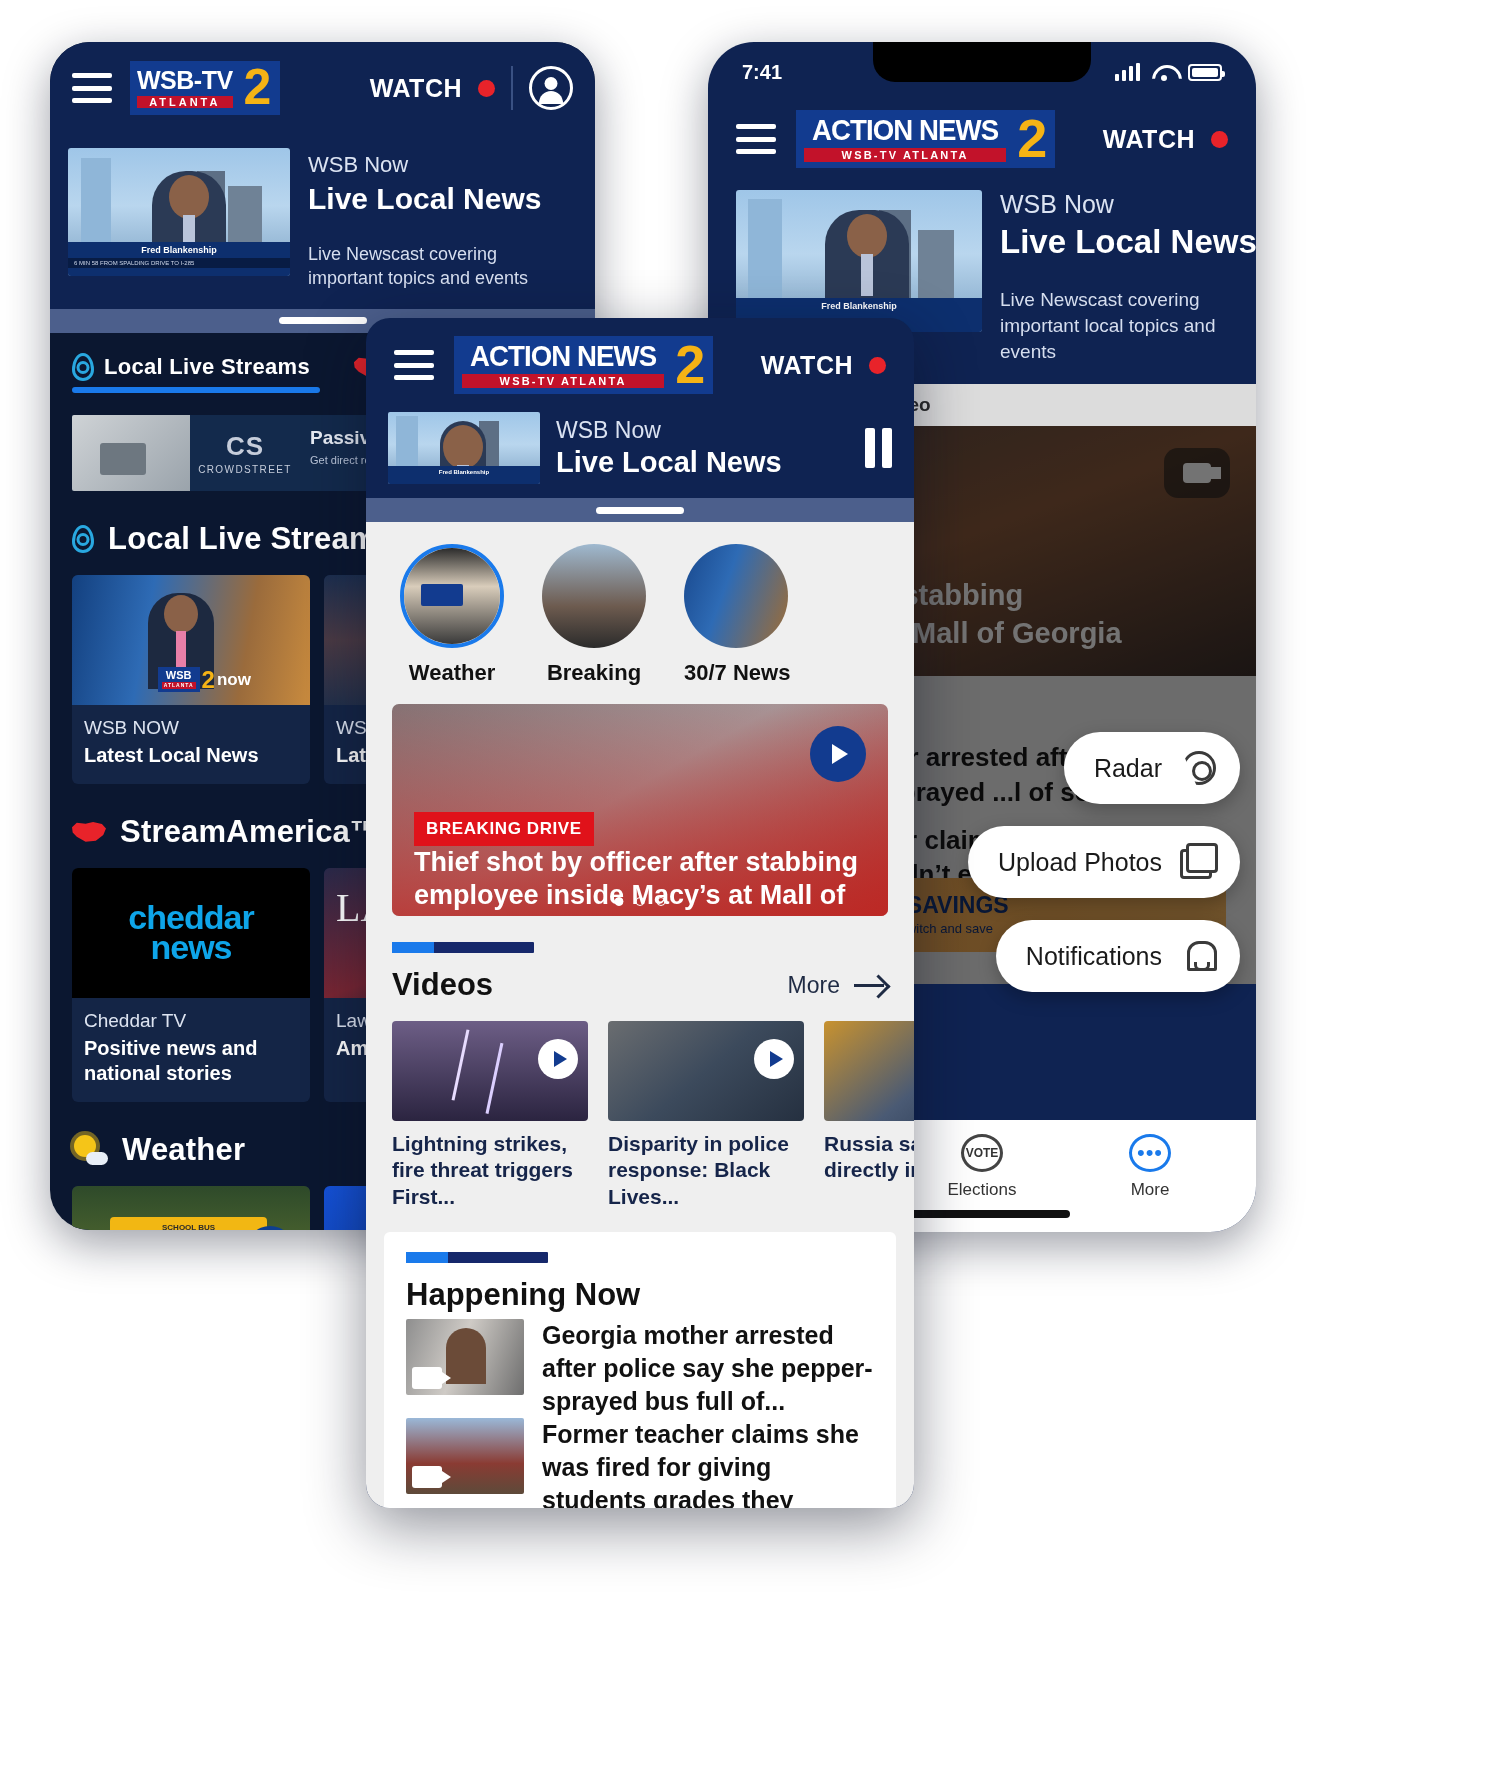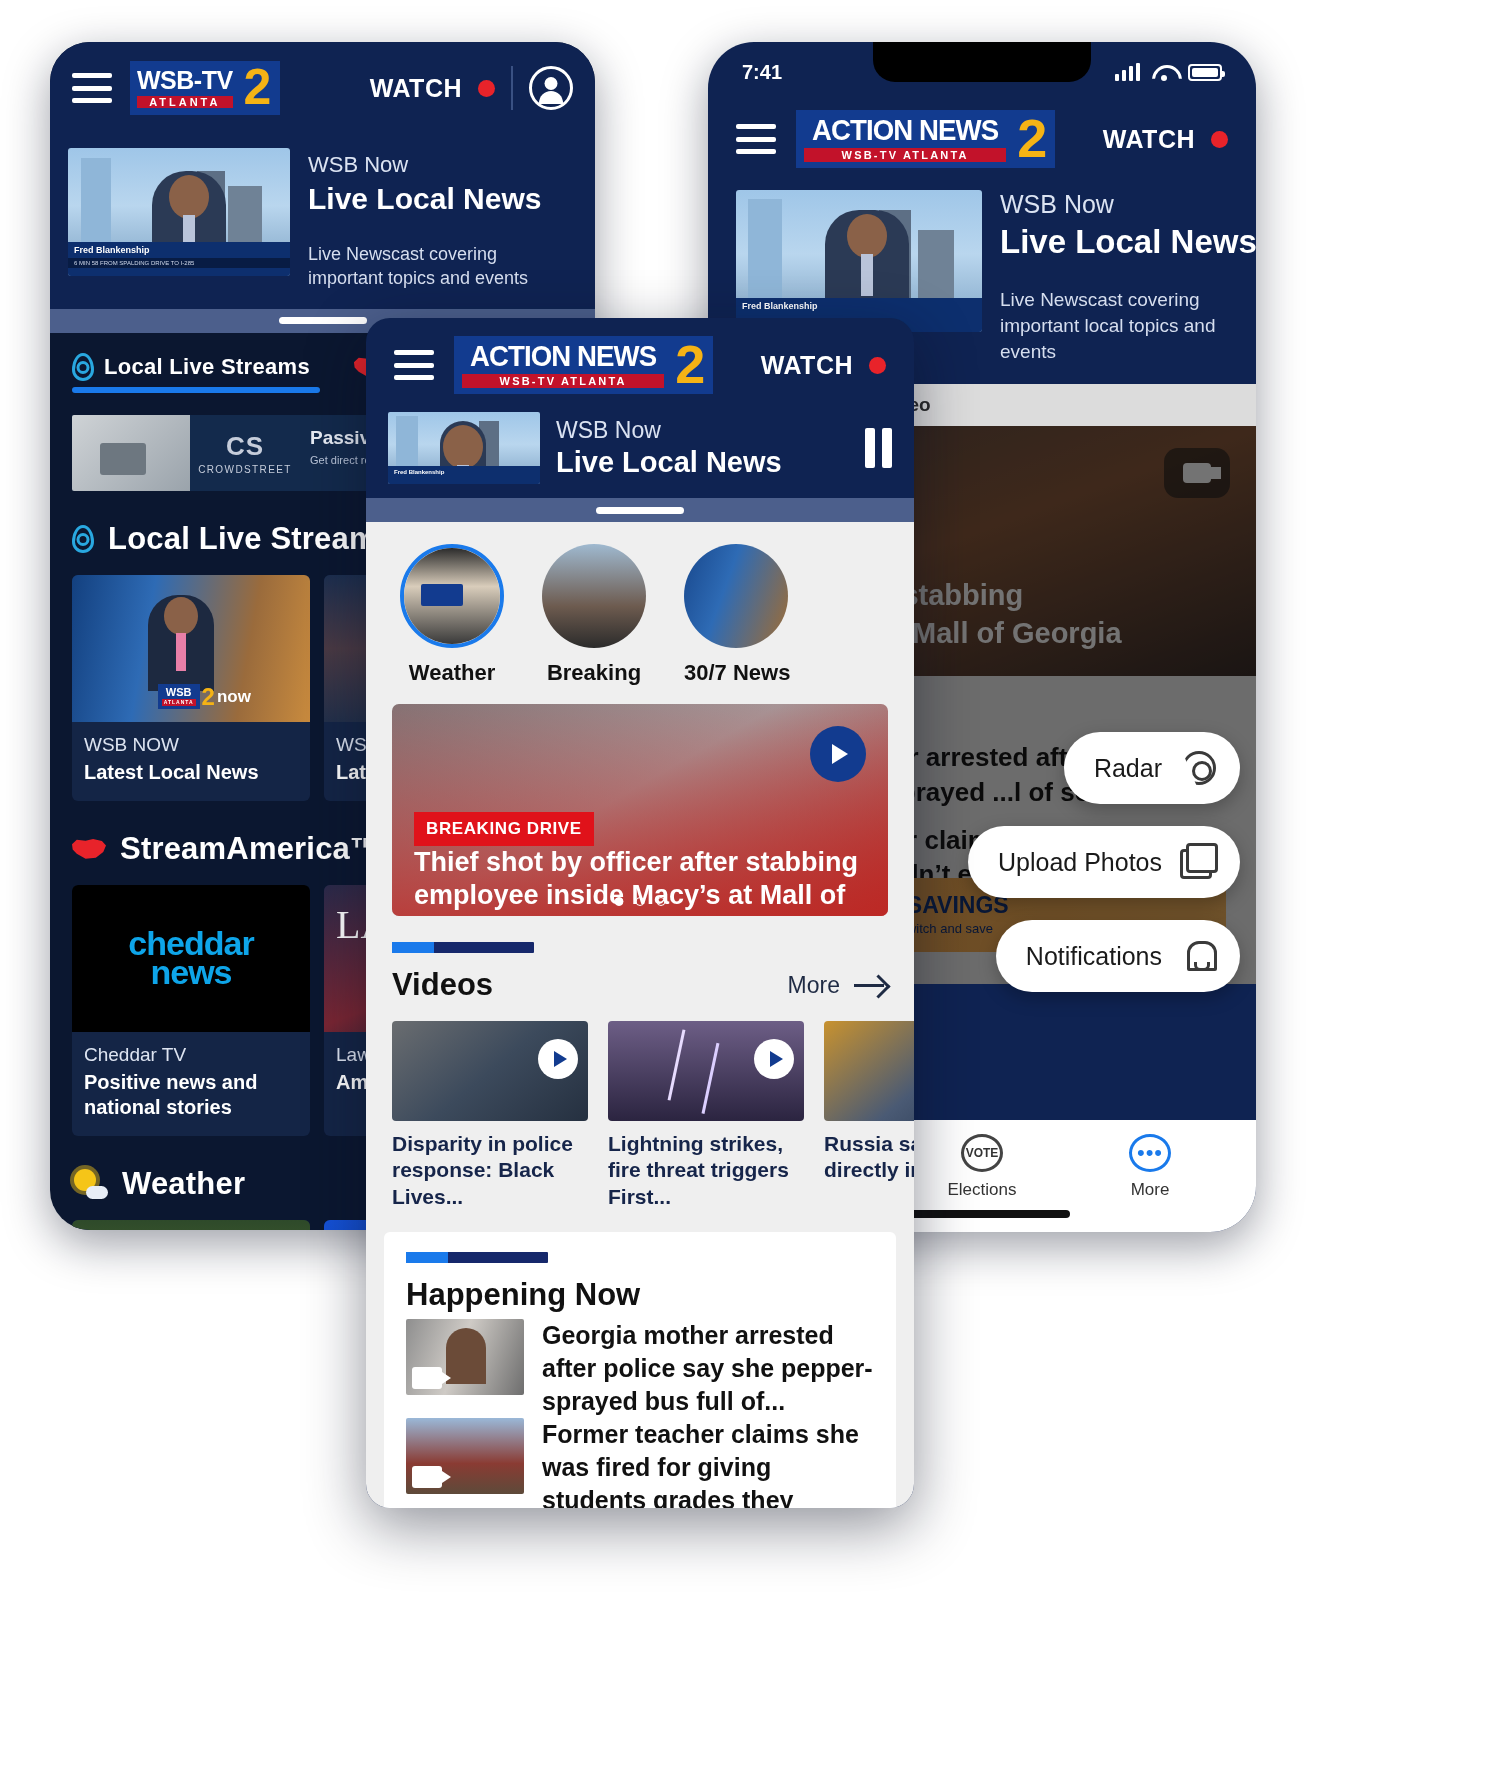--- a/index.html
+++ b/index.html
@@ -50,21 +50,21 @@
   .sky { position:absolute; inset:0;
          background:linear-gradient(180deg,#9fc6e8 0%,#b9d6ee 45%,#7ea3c4 100%); }
   .bldg { position:absolute; background:#5d6f85; }
   .anchor { position:absolute; left:38%; top:18%; width:74px; height:104px;
             background:#2b3a55; border-radius:34px 34px 0 0; }
   .anchor::before { content:""; position:absolute; left:50%; top:4px; width:40px; height:44px;
                     border-radius:50%; background:#8a6148; transform:translateX(-50%); }
   .anchor::after { content:""; position:absolute; left:50%; top:44px; width:12px; height:42px;
                    background:#b9c4da; transform:translateX(-50%); }
   .lower3 { position:absolute; left:0; right:0; bottom:0; height:34px; background:#0d2f6e; }
-  .lower3 .nm { color:#fff; font-size:9px; font-weight:bold; padding:3px 6px; }
+  .lower3 .nm { color:#fff; font-size:9px; font-weight:bold; padding:3px 6px;text-align:center; }
   .lower3 .sub { background:#081c44; color:#cfd8ea; font-size:6px; padding:2px 6px; }
   .live-meta { padding-top:4px; }
   .lm-kicker { color:#dbe3f2; font-size:22px; }
   .lm-title { color:#fff; font-size:30px; font-weight:bold; margin-top:4px; }
   .lm-desc { color:#d6deef; font-size:18px; line-height:1.35; margin-top:26px; max-width:300px; }
 
   .grab-bar { background:#4c5f8c; height:24px; display:flex; align-items:center;
               justify-content:center; }
   .grab-bar span { width:88px; height:7px; background:#fff; border-radius:4px; display:block; }
 
@@ -103,21 +103,21 @@
   .sec-head .sh-txt { color:#fff; font-weight:bold; font-size:31px; letter-spacing:.2px; }
   .sun-ic { width:36px; height:32px; position:relative; flex:0 0 auto; }
   .sun-ic .sun { position:absolute; left:2px; top:1px; width:22px; height:22px; border-radius:50%;
                  background:#f5c518; box-shadow:0 0 0 4px rgba(245,197,24,.45); }
   .sun-ic .cloud { position:absolute; right:0; bottom:1px; width:22px; height:13px;
                    background:#e8eef7; border-radius:8px; }
 
   
   .card-row { display:flex; gap:14px; padding:0 22px; }
   .vcard { width:238px; flex:0 0 auto; background:#142546; border-radius:6px; overflow:hidden; }
-  .vcard .vimg { height:147px; position:relative; overflow:hidden;padding-left:45px; }
+  .vcard .vimg { height:130px; position:relative; overflow:hidden;padding-left:45px; }
   .vcard .vmeta { padding:12px 12px 16px; }
   .vm1 { color:#dde4f1; font-size:19px; }
   .vm2 { color:#fff; font-size:20px; font-weight:bold; margin-top:4px; line-height:1.25; }
 
   .studio { position:absolute; inset:0;
       background:linear-gradient(100deg,#13407f 0%,#2e6bb5 32%,#9a6b3c 72%,#c98b3e 100%); }
   .studio .host { position:absolute; left:32%; top:14%; width:66px; height:96px;
       background:#1d2940; border-radius:30px 30px 0 0; }
   .studio .host::before { content:""; position:absolute; left:50%; top:2px; width:34px; height:38px;
       border-radius:50%; background:#8a6148; transform:translateX(-50%); }
@@ -697,31 +697,31 @@
           <div class="more-link">
             <span class="ml">More</span>
             <span class="arrow"></span>
           </div>
         </div>
       </div>
 
       <div class="vids">
         <div class="vcard2">
           <div class="vt">
+            <div class="p-light"></div>
+            <div class="vplay"></div>
+          </div>
+          <div class="vc">Lightning strikes, fire threat triggers First...</div>
+        </div>
+        <div class="vcard2">
+          <div class="vt">
             <div class="p-protest"></div>
             <div class="vplay"></div>
           </div>
           <div class="vc">Disparity in police response: Black Lives...</div>
-        </div>
-        <div class="vcard2">
-          <div class="vt">
-            <div class="p-light"></div>
-            <div class="vplay"></div>
-          </div>
-          <div class="vc">Lightning strikes, fire threat triggers First...</div>
         </div>
         <div class="vcard2">
           <div class="vt">
               <div class="p-rescue"></div>
             </div>
           <div class="vc">Russia says directly in</div>
         </div>
       </div>
 
       <div class="happening">

